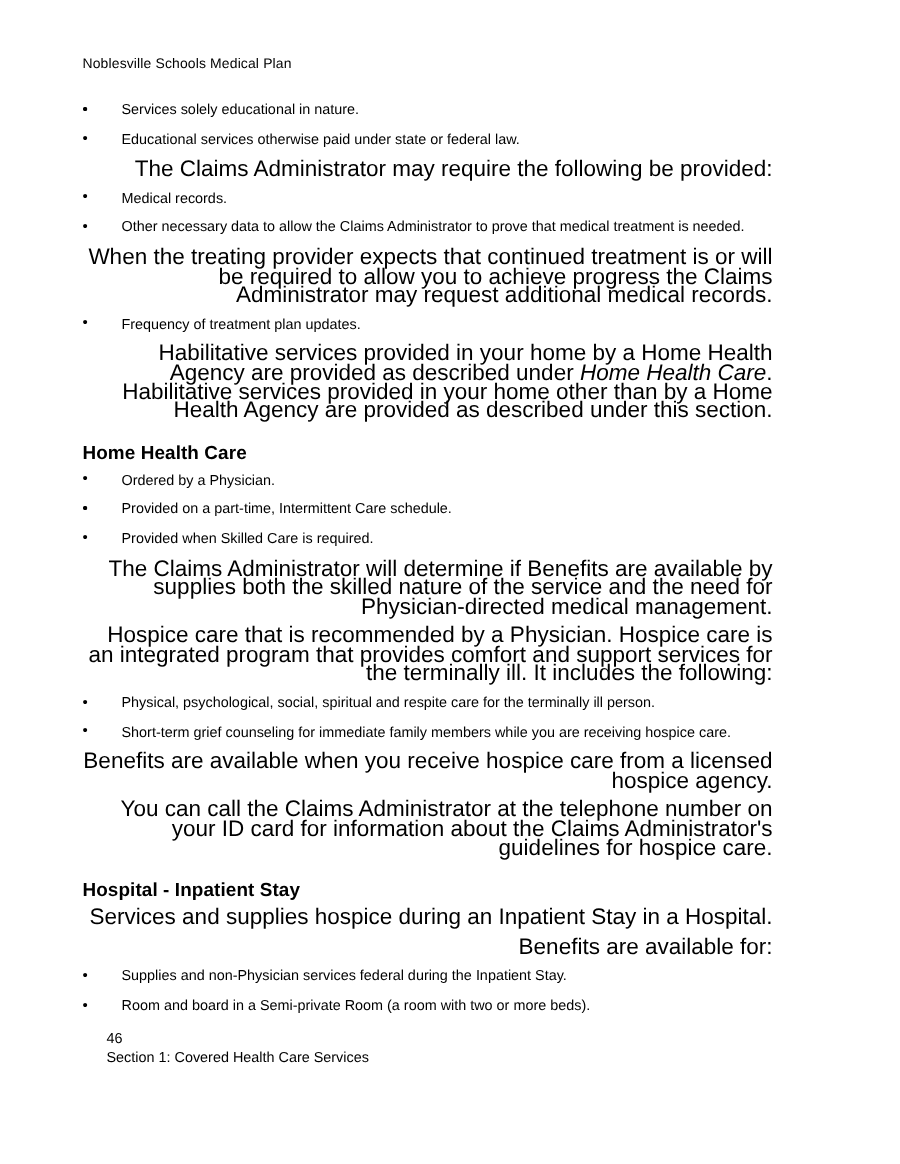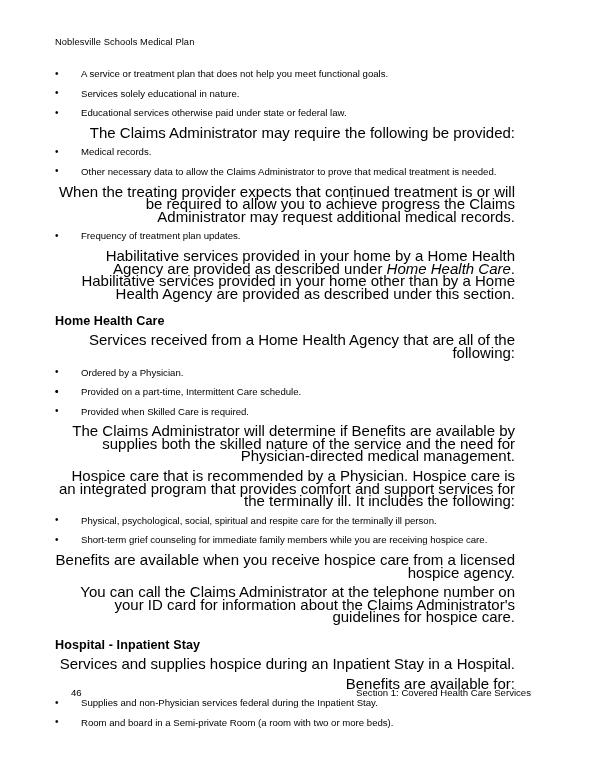--- a/index.html
+++ b/index.html
@@ -80,53 +80,53 @@
     position: absolute;
     left: 71px;
     top: 687px;
     width: 460px;
     display: flex;
     justify-content: space-between;
     align-items: baseline;
     font-size: 9.6px;
     line-height: 12.6px;
     color: #000;
+    flex-direction: column;
   }
   .footer .page-number {
     font-size: 9.6px;
   }
   .footer .footer-section {
     font-size: 9.6px;
   }
 </style>
 </head>
 <body>
 
 <div class="page">
 
   <div class="content">
     <div class="running-head">Noblesville Schools Medical Plan</div>
     <div id="blocks-container">
         <ul class="bullets">
-          <li><span class="bullet-mark">•</span><span>A service or treatment plan that does not help you meet functional goals.</span></li>
+          <li><span class="bullet-mark">•</span></li>
           <li><span class="bullet-mark">•</span><span>Services solely educational in nature.</span></li>
           <li><span class="bullet-mark">•</span><span>Educational services otherwise paid under state or federal law.</span></li>
         </ul>
         <p class="body-text">The Claims Administrator may require the following be provided:</p>
         <ul class="bullets">
           <li><span class="bullet-mark">•</span><span>Medical records.</span></li>
           <li><span class="bullet-mark">•</span><span>Other necessary data to allow the Claims Administrator to prove that medical treatment is needed.</span></li>
         </ul>
         <p class="body-text">When the treating provider expects that continued treatment is or will be required to allow you to achieve progress the Claims Administrator may request additional medical records.</p>
         <ul class="bullets">
           <li><span class="bullet-mark">•</span><span>Frequency of treatment plan updates.</span></li>
         </ul>
         <p class="body-text"><span>Habilitative services provided in your home by a Home Health Agency are provided as described under </span><span class="italic">Home Health Care</span><span>. Habilitative services provided in your home other than by a Home Health Agency are provided as described under this section.</span></p>
         <h2 class="section-heading">Home Health Care</h2>
-        <p class="body-text">Services received from a Home Health Agency that are all of the following:</p>
         <ul class="bullets">
           <li><span class="bullet-mark">•</span><span>Ordered by a Physician.</span></li>
           <li><span class="bullet-mark">•</span></li>
           <li><span class="bullet-mark">•</span><span>Provided on a part-time, Intermittent Care schedule.</span></li>
           <li><span class="bullet-mark">•</span><span>Provided when Skilled Care is required.</span></li>
         </ul>
         <p class="body-text">The Claims Administrator will determine if Benefits are available by supplies both the skilled nature of the service and the need for Physician-directed medical management.</p>
         <p class="body-text">Hospice care that is recommended by a Physician. Hospice care is an integrated program that provides comfort and support services for the terminally ill. It includes the following:</p>
         <ul class="bullets">
           <li><span class="bullet-mark">•</span><span>Physical, psychological, social, spiritual and respite care for the terminally ill person.</span></li>

